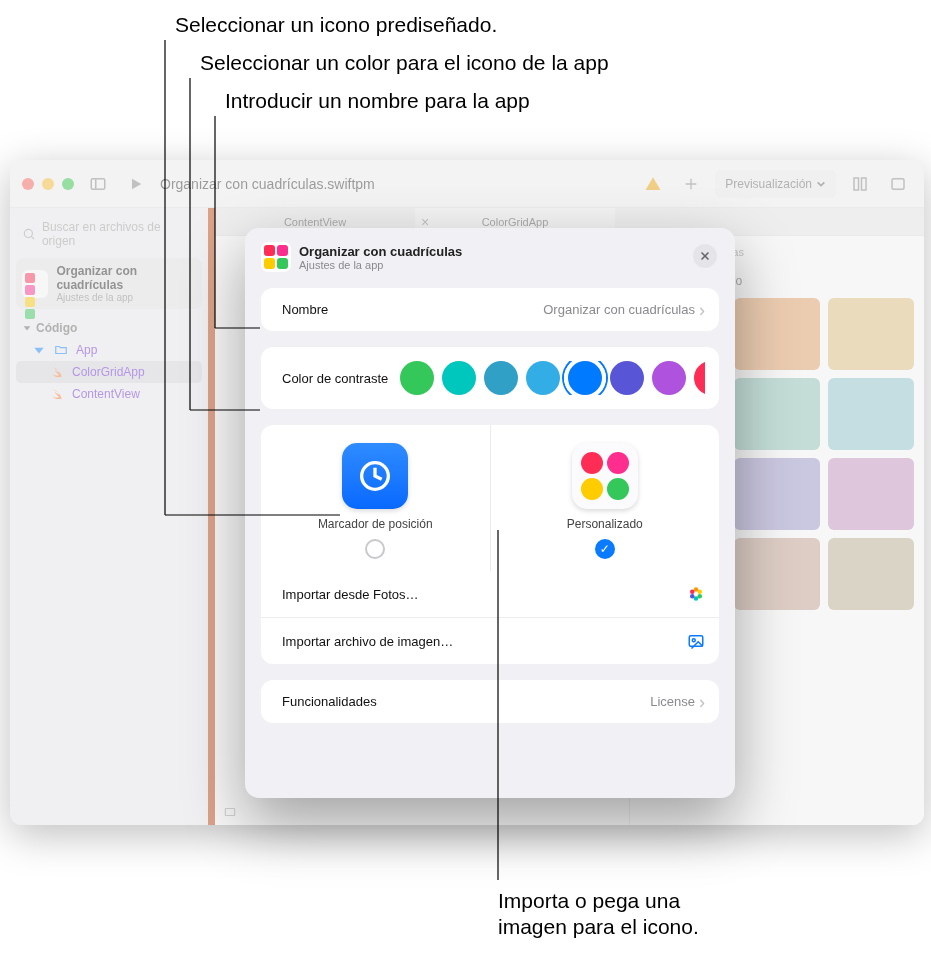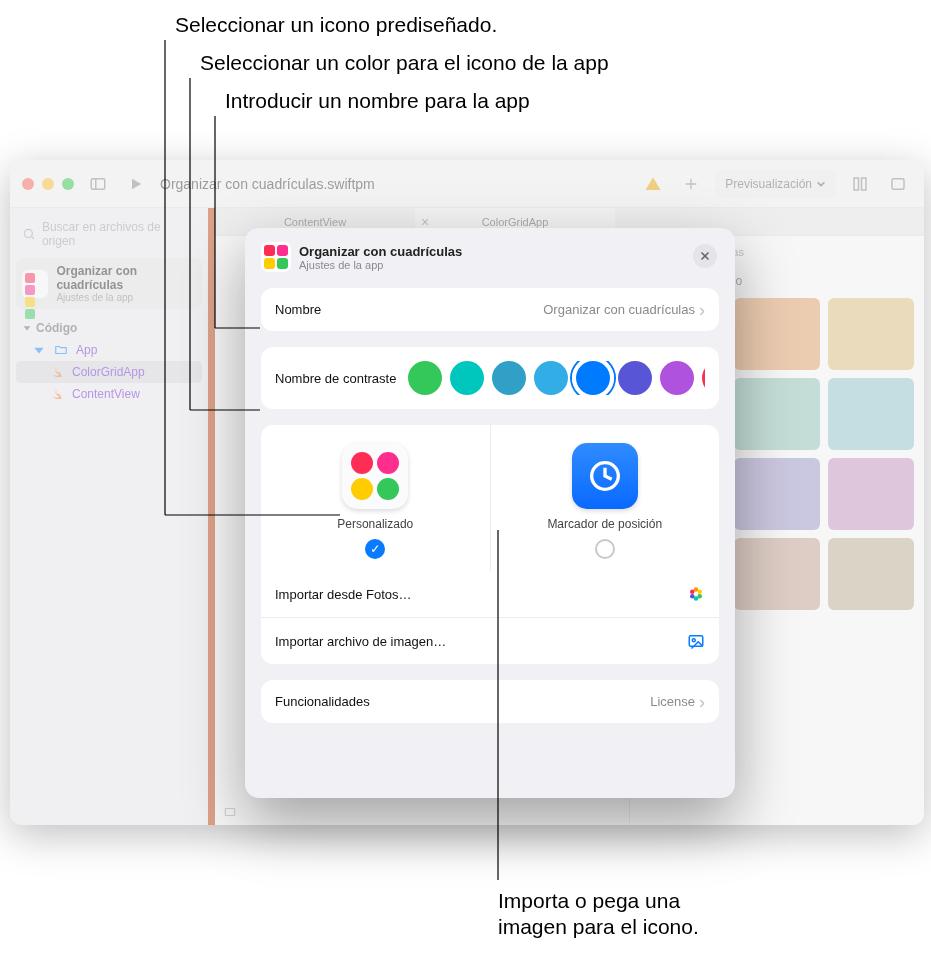--- a/index.html
+++ b/index.html
@@ -86,21 +86,21 @@
     overflow:hidden;
   }
   .sheet-head { display:flex; align-items:center; gap:8px; position:relative; }
   .sheet-icon { width:30px; height:30px; border-radius:7px; background:#fff; display:flex; flex-wrap:wrap; padding:3px; gap:2px; }
   .sheet-icon span{ width:11px; height:11px; border-radius:3px; }
   .sheet-close { position:absolute; right:2px; top:2px; width:24px; height:24px; border-radius:12px; background:#e5e4e8; display:flex; align-items:center; justify-content:center; color:#666; }
 
   .card { background:#fff; border-radius:12px; margin-top:16px; }
   .row { display:flex; align-items:center; padding:14px 14px; justify-content:space-between; }
   .row + .row { border-top:1px solid #ececee; }
-  .row .label { font-size:13px; color:#111; }
+  .row .label { font-size:13px; color:#111;margin-left:7px; }
   .row .value { color:#8a8a8e; font-size:13px; display:flex; align-items:center; gap:4px; }
   .chev { color:#c0c0c5; font-size:18px; line-height:0; }
   .row-icon { color:#0a7aff; }
 
   .swatches { display:flex; gap:8px; overflow:hidden; }
   .sw { width:34px; height:34px; border-radius:50%; flex:none; position:relative; }
   .sw.sel::after{ content:""; position:absolute; inset:-4px; border:3px solid #fff; border-radius:50%; box-shadow:0 0 0 2px currentColor; }
 
   .icon-choice { display:flex; }
   .choice { flex:1; display:flex; flex-direction:column; align-items:center; gap:8px; padding:18px 8px 12px 8px; }
@@ -289,55 +289,55 @@
       <span class="label">Nombre</span>
       <span class="value">
         <span>Organizar con cuadrículas</span>
         <span class="chev">›</span>
       </span>
     </div>
   </div>
 
   <div class="card">
     <div class="row" style="gap:12px">
-      <span class="label" style="flex:none">Nombre de contraste</span>
+      <span class="label" style="flex:none">Color de contraste</span>
       <div class="swatches" id="swatches">
           <div class="sw" style="background: rgb(52, 199, 89); color: rgb(52, 199, 89);"></div>
           <div class="sw" style="background: rgb(0, 199, 190); color: rgb(0, 199, 190);"></div>
           <div class="sw" style="background: rgb(48, 160, 199); color: rgb(48, 160, 199);"></div>
           <div class="sw" style="background: rgb(50, 173, 230); color: rgb(50, 173, 230);"></div>
           <div class="sw sel" style="background: rgb(0, 122, 255); color: rgb(0, 122, 255);"></div>
           <div class="sw" style="background: rgb(88, 86, 214); color: rgb(88, 86, 214);"></div>
           <div class="sw" style="background: rgb(175, 82, 222); color: rgb(175, 82, 222);"></div>
           <div class="sw" style="background: rgb(255, 45, 85); color: rgb(255, 45, 85);"></div>
         </div>
     </div>
   </div>
 
   <div class="card">
     <div class="icon-choice">
       <div class="choice">
+        <div class="icon-box placeholder-icon">
+          <svg viewBox="0 0 48 48" fill="none" stroke="#fff" stroke-width="4">
+            <circle cx="24" cy="24" r="16"></circle>
+            <polyline points="24,14 24,24 32,28"></polyline>
+          </svg>
+        </div>
+        <div class="choice-label">Marcador de posición</div>
+        <div class="radio-empty"></div>
+      </div>
+      <div class="choice">
         <div class="icon-box custom-icon" id="custom-icon-box">
             <span style="background: rgb(255, 45, 85);"></span>
             <span style="background: rgb(255, 45, 142);"></span>
             <span style="background: rgb(255, 204, 0);"></span>
             <span style="background: rgb(52, 199, 89);"></span>
           </div>
         <div class="choice-label">Personalizado</div>
         <div class="radio-check">✓</div>
-      </div>
-      <div class="choice">
-        <div class="icon-box placeholder-icon">
-          <svg viewBox="0 0 48 48" fill="none" stroke="#fff" stroke-width="4">
-            <circle cx="24" cy="24" r="16"></circle>
-            <polyline points="24,14 24,24 32,28"></polyline>
-          </svg>
-        </div>
-        <div class="choice-label">Marcador de posición</div>
-        <div class="radio-empty"></div>
       </div>
     </div>
     <div class="row">
       <span class="label">Importar desde Fotos…</span>
       <span class="row-icon">
         <svg viewBox="0 0 24 24" width="18" height="18" fill="currentColor">
             <g transform="translate(12 12)">
               <circle r="3" cy="-6" fill="#ff9500"></circle>
               <circle r="3" cx="5" cy="-3" fill="#ffcc00"></circle>
               <circle r="3" cx="5" cy="3" fill="#34c759"></circle>

